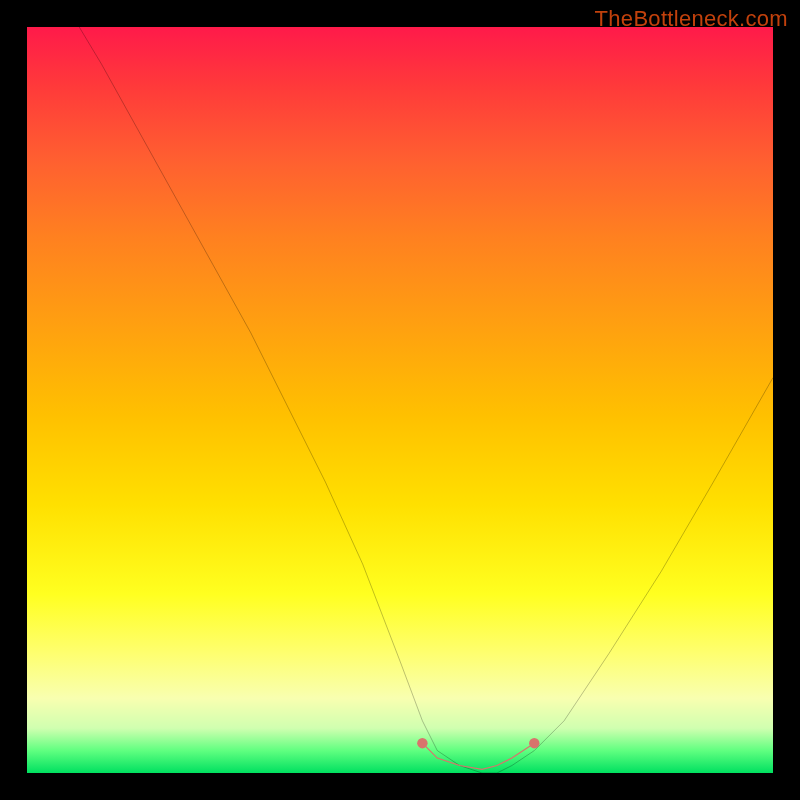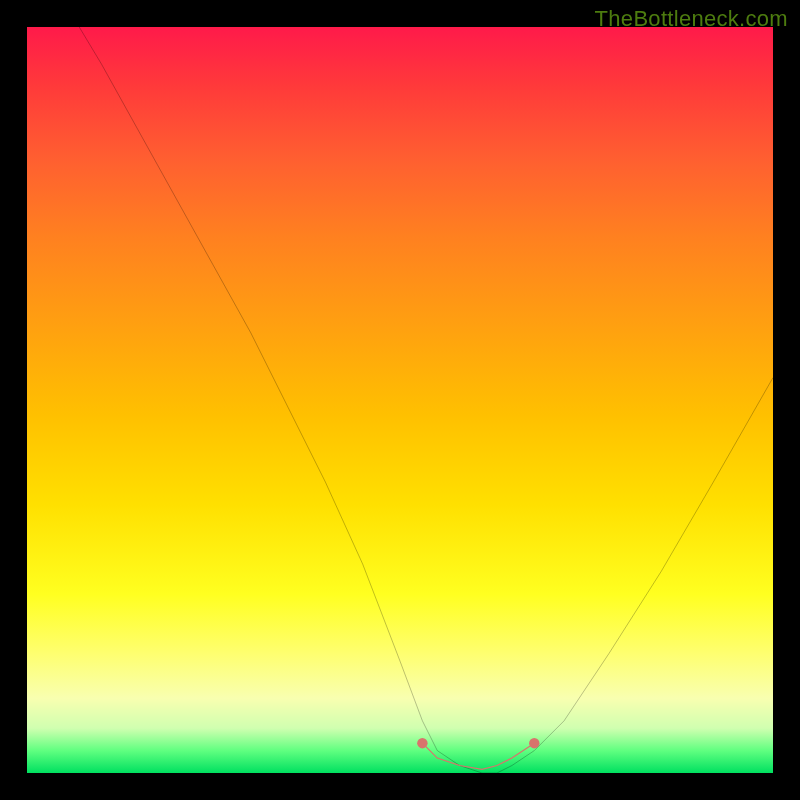--- a/index.html
+++ b/index.html
@@ -29,21 +29,21 @@
       #f8ffb0 90%,
       #d0ffb0 94%,
       #60ff80 97%,
       #00e060 100%
     );
   }
   .watermark {
     position: absolute;
     top: 6px;
     right: 12px;
-    color: #4d7c0f;
+    color: #c2410c;
     font-size: 22px;
     font-weight: 500;
     letter-spacing: 0.3px;
   }
   svg.curve {
     position: absolute;
     left: 0;
     top: 0;
     width: 746px;
     height: 746px;

